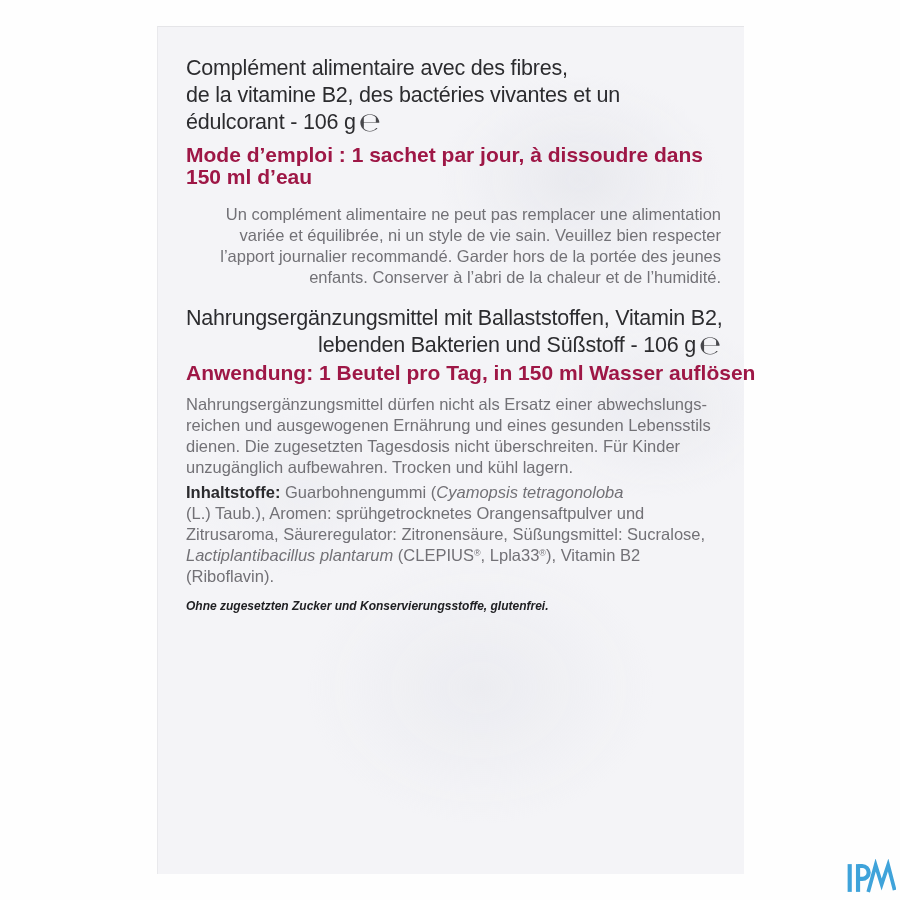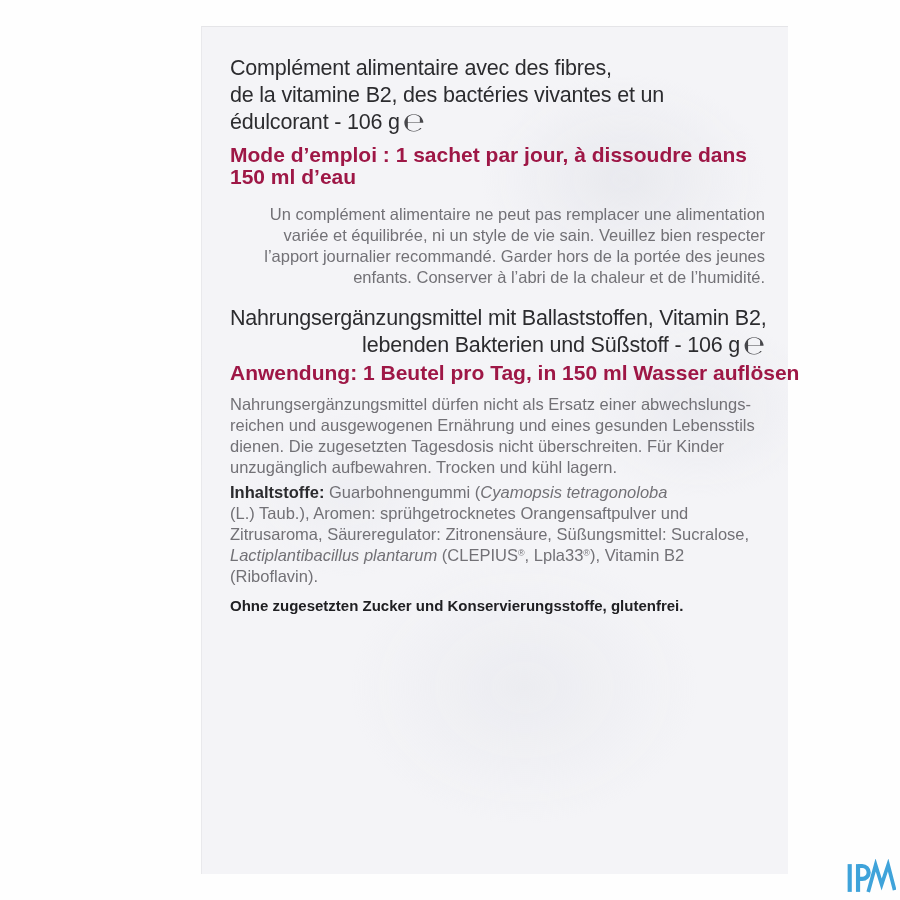--- a/index.html
+++ b/index.html
@@ -15,29 +15,28 @@
     left:157px; top:26px;
     width:587px; height:848px;
     background:
       radial-gradient(230px 170px at 72% 18%, rgba(213,215,223,0.35), transparent 62%),
       radial-gradient(200px 150px at 85% 45%, rgba(214,216,224,0.30), transparent 60%),
       radial-gradient(280px 220px at 55% 78%, rgba(215,217,225,0.28), transparent 62%),
       radial-gradient(180px 140px at 25% 55%, rgba(218,220,227,0.22), transparent 60%),
       #f4f4f7;
     border-left:1px solid rgba(0,0,0,0.045);
     border-top:1px solid rgba(0,0,0,0.055);
-    margin-left:44px;
   }
   .content { position:absolute; left:28px; top:28px; width:535px; }
   .line { white-space:nowrap; }
 
   .h  { font-size:21.5px; line-height:27px; color:#2c2c2f; letter-spacing:-0.2px; }
   .usage { font-size:21px; line-height:22px; font-weight:bold; color:#9e1746; }
   .bodytxt { font-size:16.5px; line-height:21px; color:#727176; }
-  .claim { font-size:15px; line-height:22px; font-weight:bold; color:#202023; }
+  .claim { font-size:12px; line-height:22px; font-weight:bold; color:#202023;font-style:italic; }
 
   .mb-fr-h { margin-bottom:8px; }
   .mb-fr-u { margin-bottom:16px; }
   .mb-fr-p { margin-bottom:17px;text-align:right; }
   .mb-de-h { margin-bottom:3px;text-align:right; }
   .mb-de-u { margin-bottom:10px; }
   .mb-de-p { margin-bottom:4px; }
   .mb-ing  { margin-bottom:8px; }
 
   .emark {

